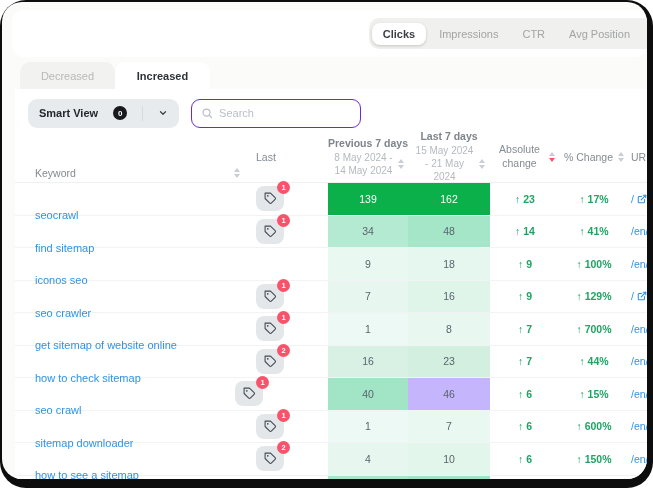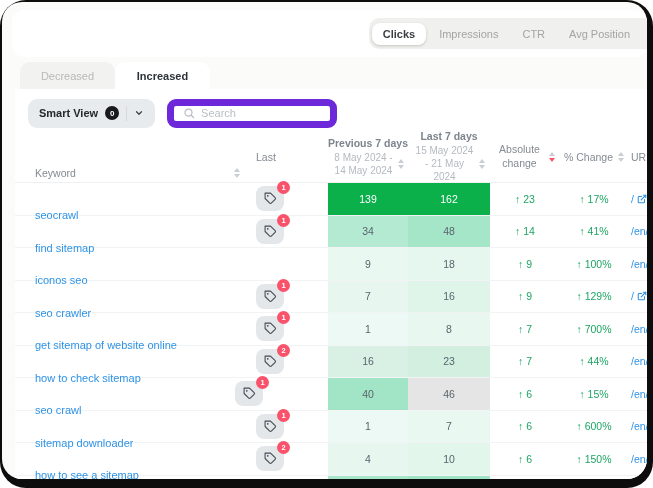--- a/index.html
+++ b/index.html
@@ -17,25 +17,25 @@
   .tabs { position:absolute; left:18px; top:60px; display:flex; }
   .tab { width:95px; height:27px; display:flex; align-items:center; justify-content:center; font-size:11px; border-radius:10px 10px 0 0; cursor:pointer; }
   .tab.active { background:#ffffff; color:#2c3238; font-weight:700; }
   .tab.inactive { background:#f2f2f1; color:#b9b9b7; font-weight:500; }
 
   
   .card { position:absolute; left:13px; top:87px; width:663px; bottom:-6px; background:#ffffff; border-radius:0 12px 0 0; }
 
   
   .filterbar { display:flex; align-items:center; height:42px; padding:6px 0 0 13px; }
-  .smartview { display:flex; align-items:center; gap:7px; background:#e8ebee; border-radius:9px; height:29px; padding:0 11px; cursor:pointer; }
+  .smartview { display:flex; align-items:center; gap:15px; background:#e8ebee; border-radius:9px; height:29px; padding:0 11px; cursor:pointer; }
   .smartview .sv-label { font-size:11px; font-weight:700; color:#23282d; }
   .badge-dark { width:14px; height:14px; border-radius:50%; background:#17191c; color:#ffffff; font-size:8px; font-weight:700; display:flex; align-items:center; justify-content:center; }
   .sv-sep { width:1px; height:15px; background:#d6dade; }
-  .search { display:flex; align-items:center; gap:6px; margin-left:12px; width:170px; height:29px; background:#ffffff; border:7px solid #6d28d9; border-radius:9px; padding:0 9px; }
+  .search { display:flex; align-items:center; gap:6px; margin-left:12px; width:170px; height:29px; background:#ffffff; border:1px solid #6d28d9; border-radius:9px; padding:0 9px; }
   .search input { border:none; outline:none; flex:1; font-family:inherit; font-size:11px; color:#3c4248; background:transparent; min-width:0; }
   .search input::placeholder { color:#b9bec4; }
 
   
   .thead { display:flex; align-items:center; height:52px; border-bottom:1px solid #eef0f1; color:#848b92; font-size:10.5px; font-weight:500; }
   .cell { display:flex; align-items:center; }
   .c-kw   { flex:1; padding-left:20px; padding-right:10px; min-width:0;margin-top:32px; }
   .c-tags { width:78px; padding-left:6px; }
   .c-prev { width:80px; justify-content:center; }
   .c-last { width:82px; justify-content:center; }
@@ -52,21 +52,21 @@
   .sort i { display:block; width:0; height:0; border-left:3.5px solid transparent; border-right:3.5px solid transparent; }
   .sort .u { border-bottom:4px solid #c9ced3; }
   .sort .d { border-top:4px solid #c9ced3; }
   .sort.active-desc .d { border-top-color:#f8536b; }
 
   .tbody .row { display:flex; align-items:stretch; height:32.5px; border-bottom:1px solid #f2f3f4; }
   .kw-link { font-size:11px; font-weight:500; color:var(--kwblue,#2e93e6); cursor:pointer; white-space:nowrap; overflow:hidden; text-overflow:ellipsis; }
   .tag-chip { position:relative; width:28px; height:25px; background:#e4e7ea; border-radius:8px; display:flex; align-items:center; justify-content:center; cursor:pointer; }
   .tag-badge { position:absolute; top:-5px; right:-6px; width:13px; height:13px; border-radius:50%; background:var(--badgered,#f8536b); color:#fff; font-size:7.5px; font-weight:700; display:flex; align-items:center; justify-content:center; }
   .val { font-size:10.5px; color:#5a646e; font-weight:500; }
-  .pos { font-size:10.5px; font-weight:400; color:var(--positive,#1ea563); white-space:nowrap; }
+  .pos { font-size:10.5px; font-weight:700; color:var(--positive,#1ea563); white-space:nowrap; }
   .url-link { font-size:10.5px; font-weight:500; color:var(--kwblue,#2e93e6); text-decoration:none; white-space:nowrap; display:flex; align-items:center; gap:3px; cursor:pointer; }
   .row.partial { height:8px; border-bottom:none; }
 </style>
 </head>
 <body>
 
 <div class="frame">
   <div class="screen">
 
     <div class="toolbar-card">
@@ -315,21 +315,21 @@
             <div class="cell c-tags">
               <div class="tag-chip">
                 <svg width="13" height="13" viewBox="0 0 24 24" fill="none" stroke="#434c55" stroke-width="2" stroke-linejoin="round">
                   <path d="M20.59 13.41l-7.17 7.17a2 2 0 0 1-2.83 0L2 12V2h10l8.59 8.59a2 2 0 0 1 0 2.82z"></path>
                   <circle cx="7" cy="7" r="1.6" fill="#434c55" stroke="none"></circle>
                 </svg>
                 <span class="tag-badge">1</span>
               </div>
             </div>
             <div class="cell c-prev val" style="background: rgb(162, 229, 198); margin-left: 21px;">40</div>
-            <div class="cell c-last val" style="background: #e5e5e5;">46</div>
+            <div class="cell c-last val" style="background: #c4b5fd;">46</div>
             <div class="cell c-abs">
               <span class="pos">↑ 6</span>
             </div>
             <div class="cell c-pct">
               <span class="pos">↑ 15%</span>
             </div>
             <div class="cell c-url">
               <a class="url-link">/en/</a>
             </div>
           </div>

